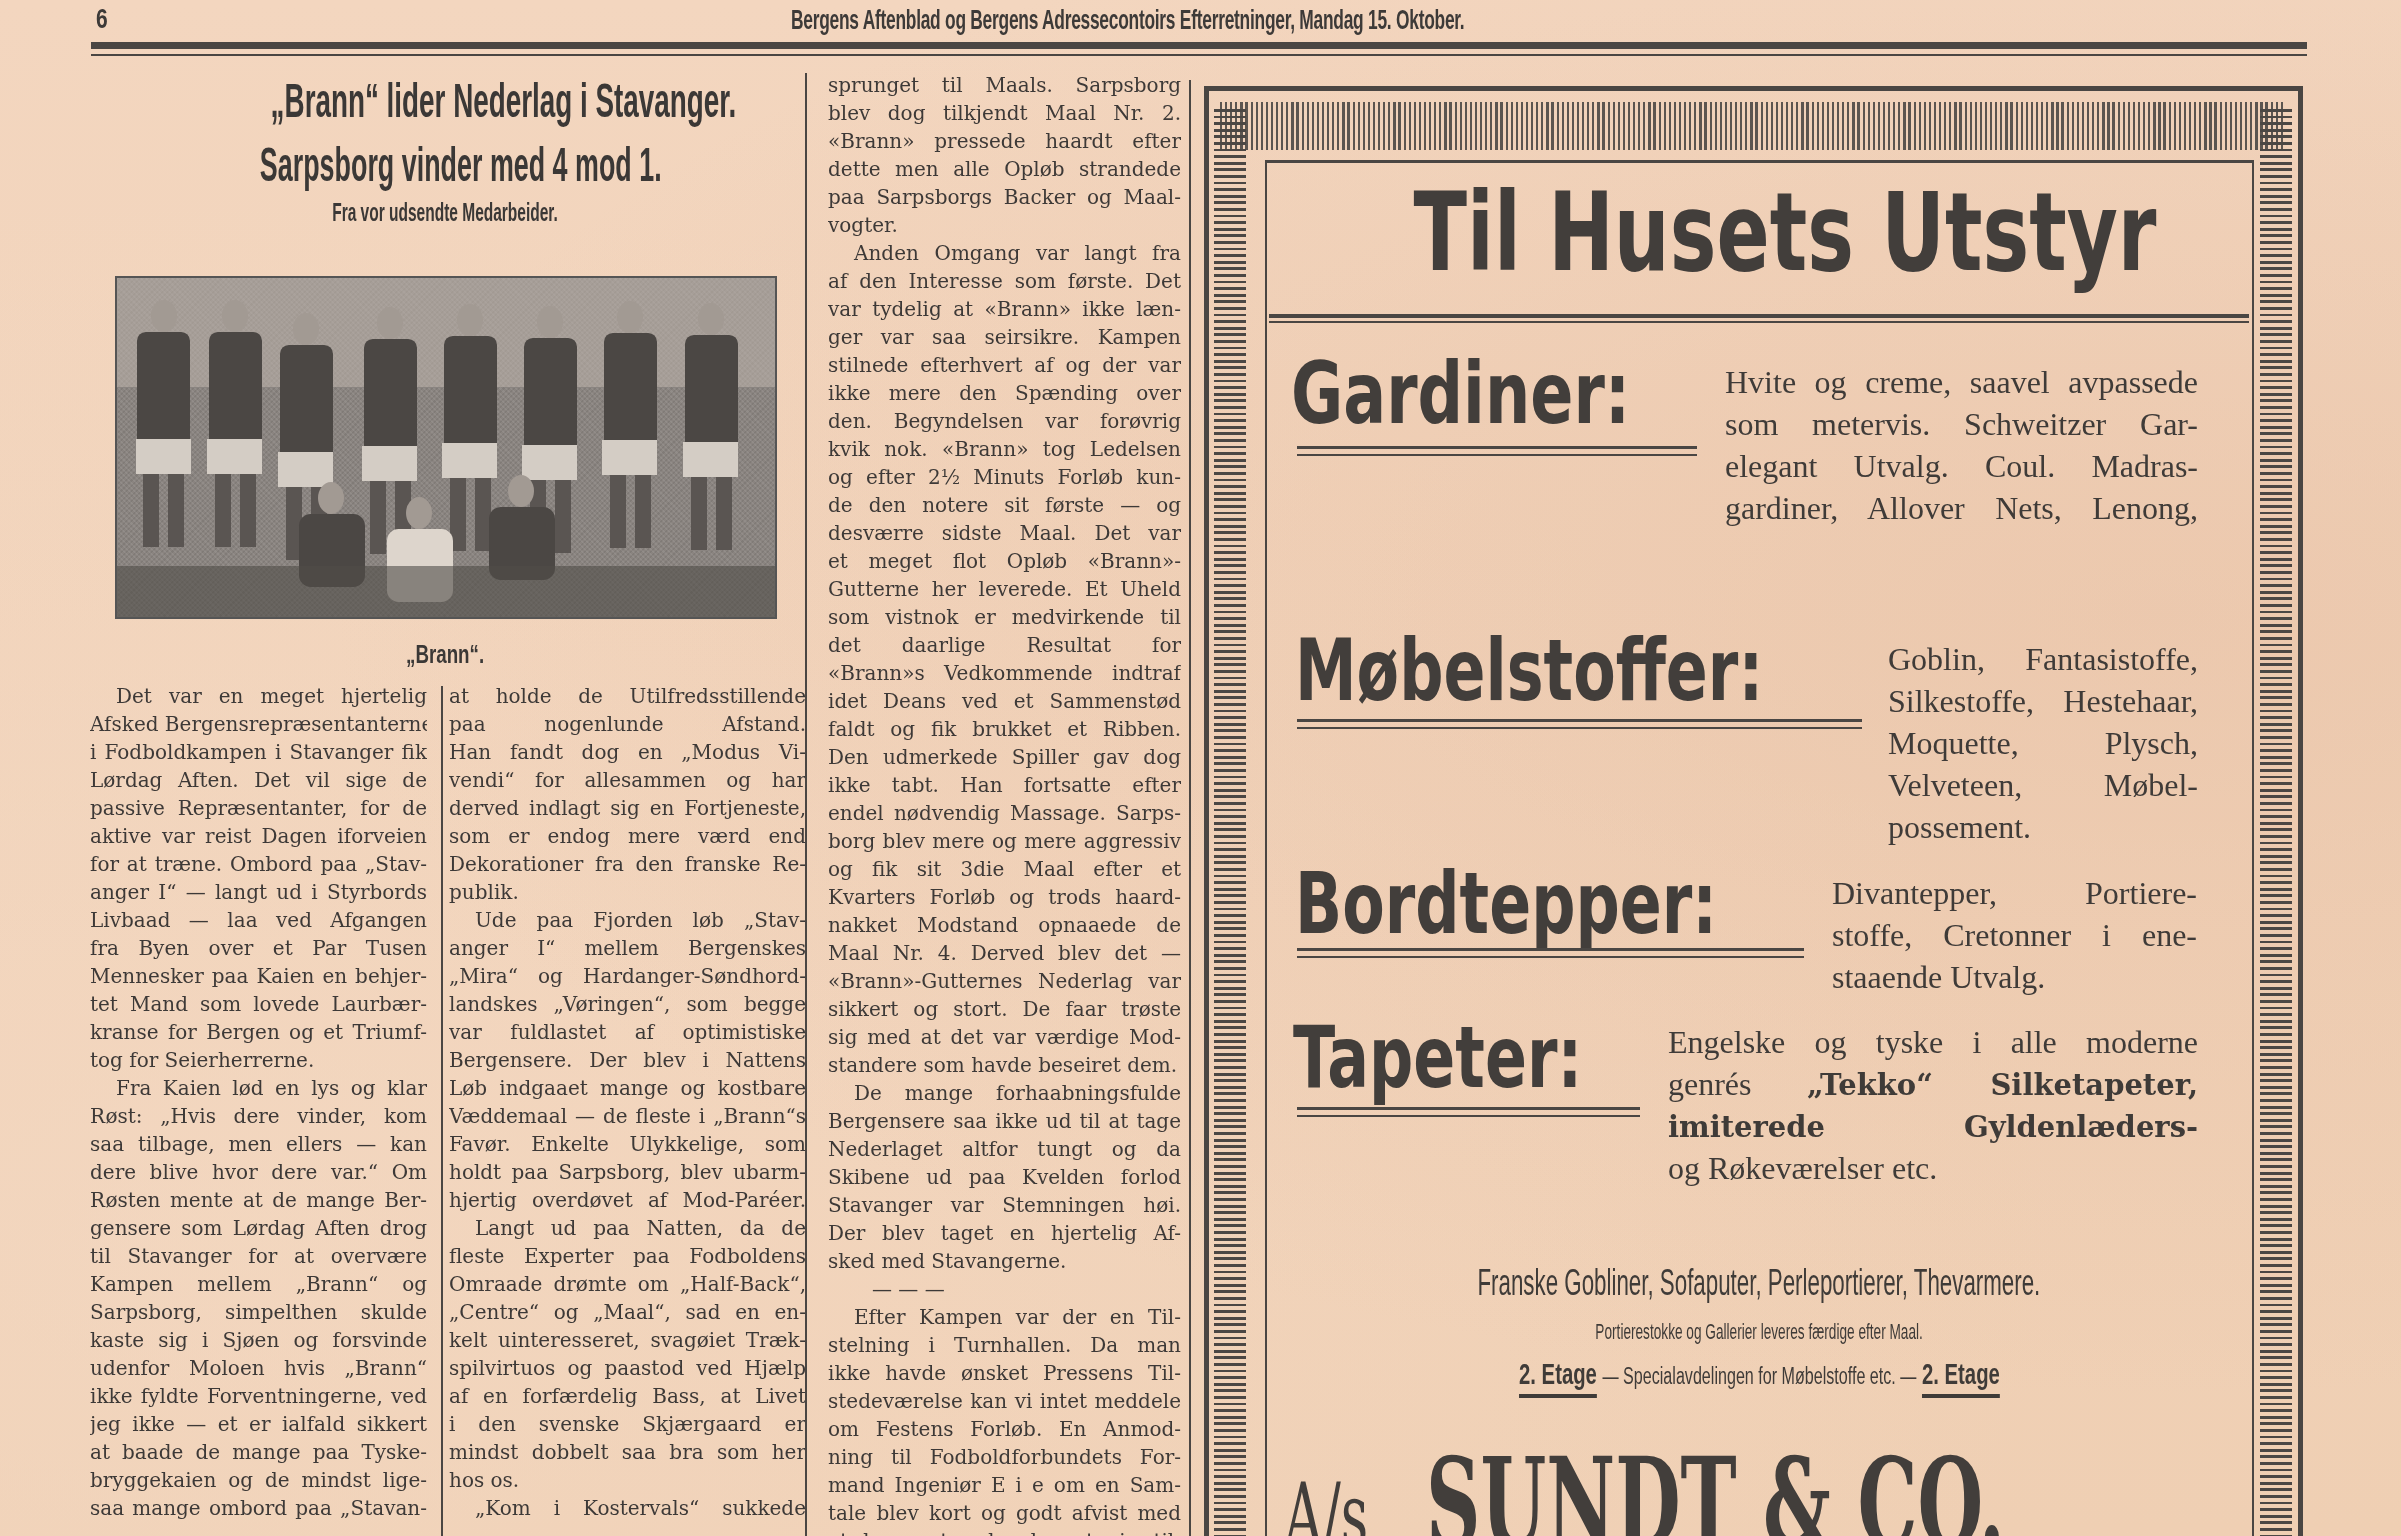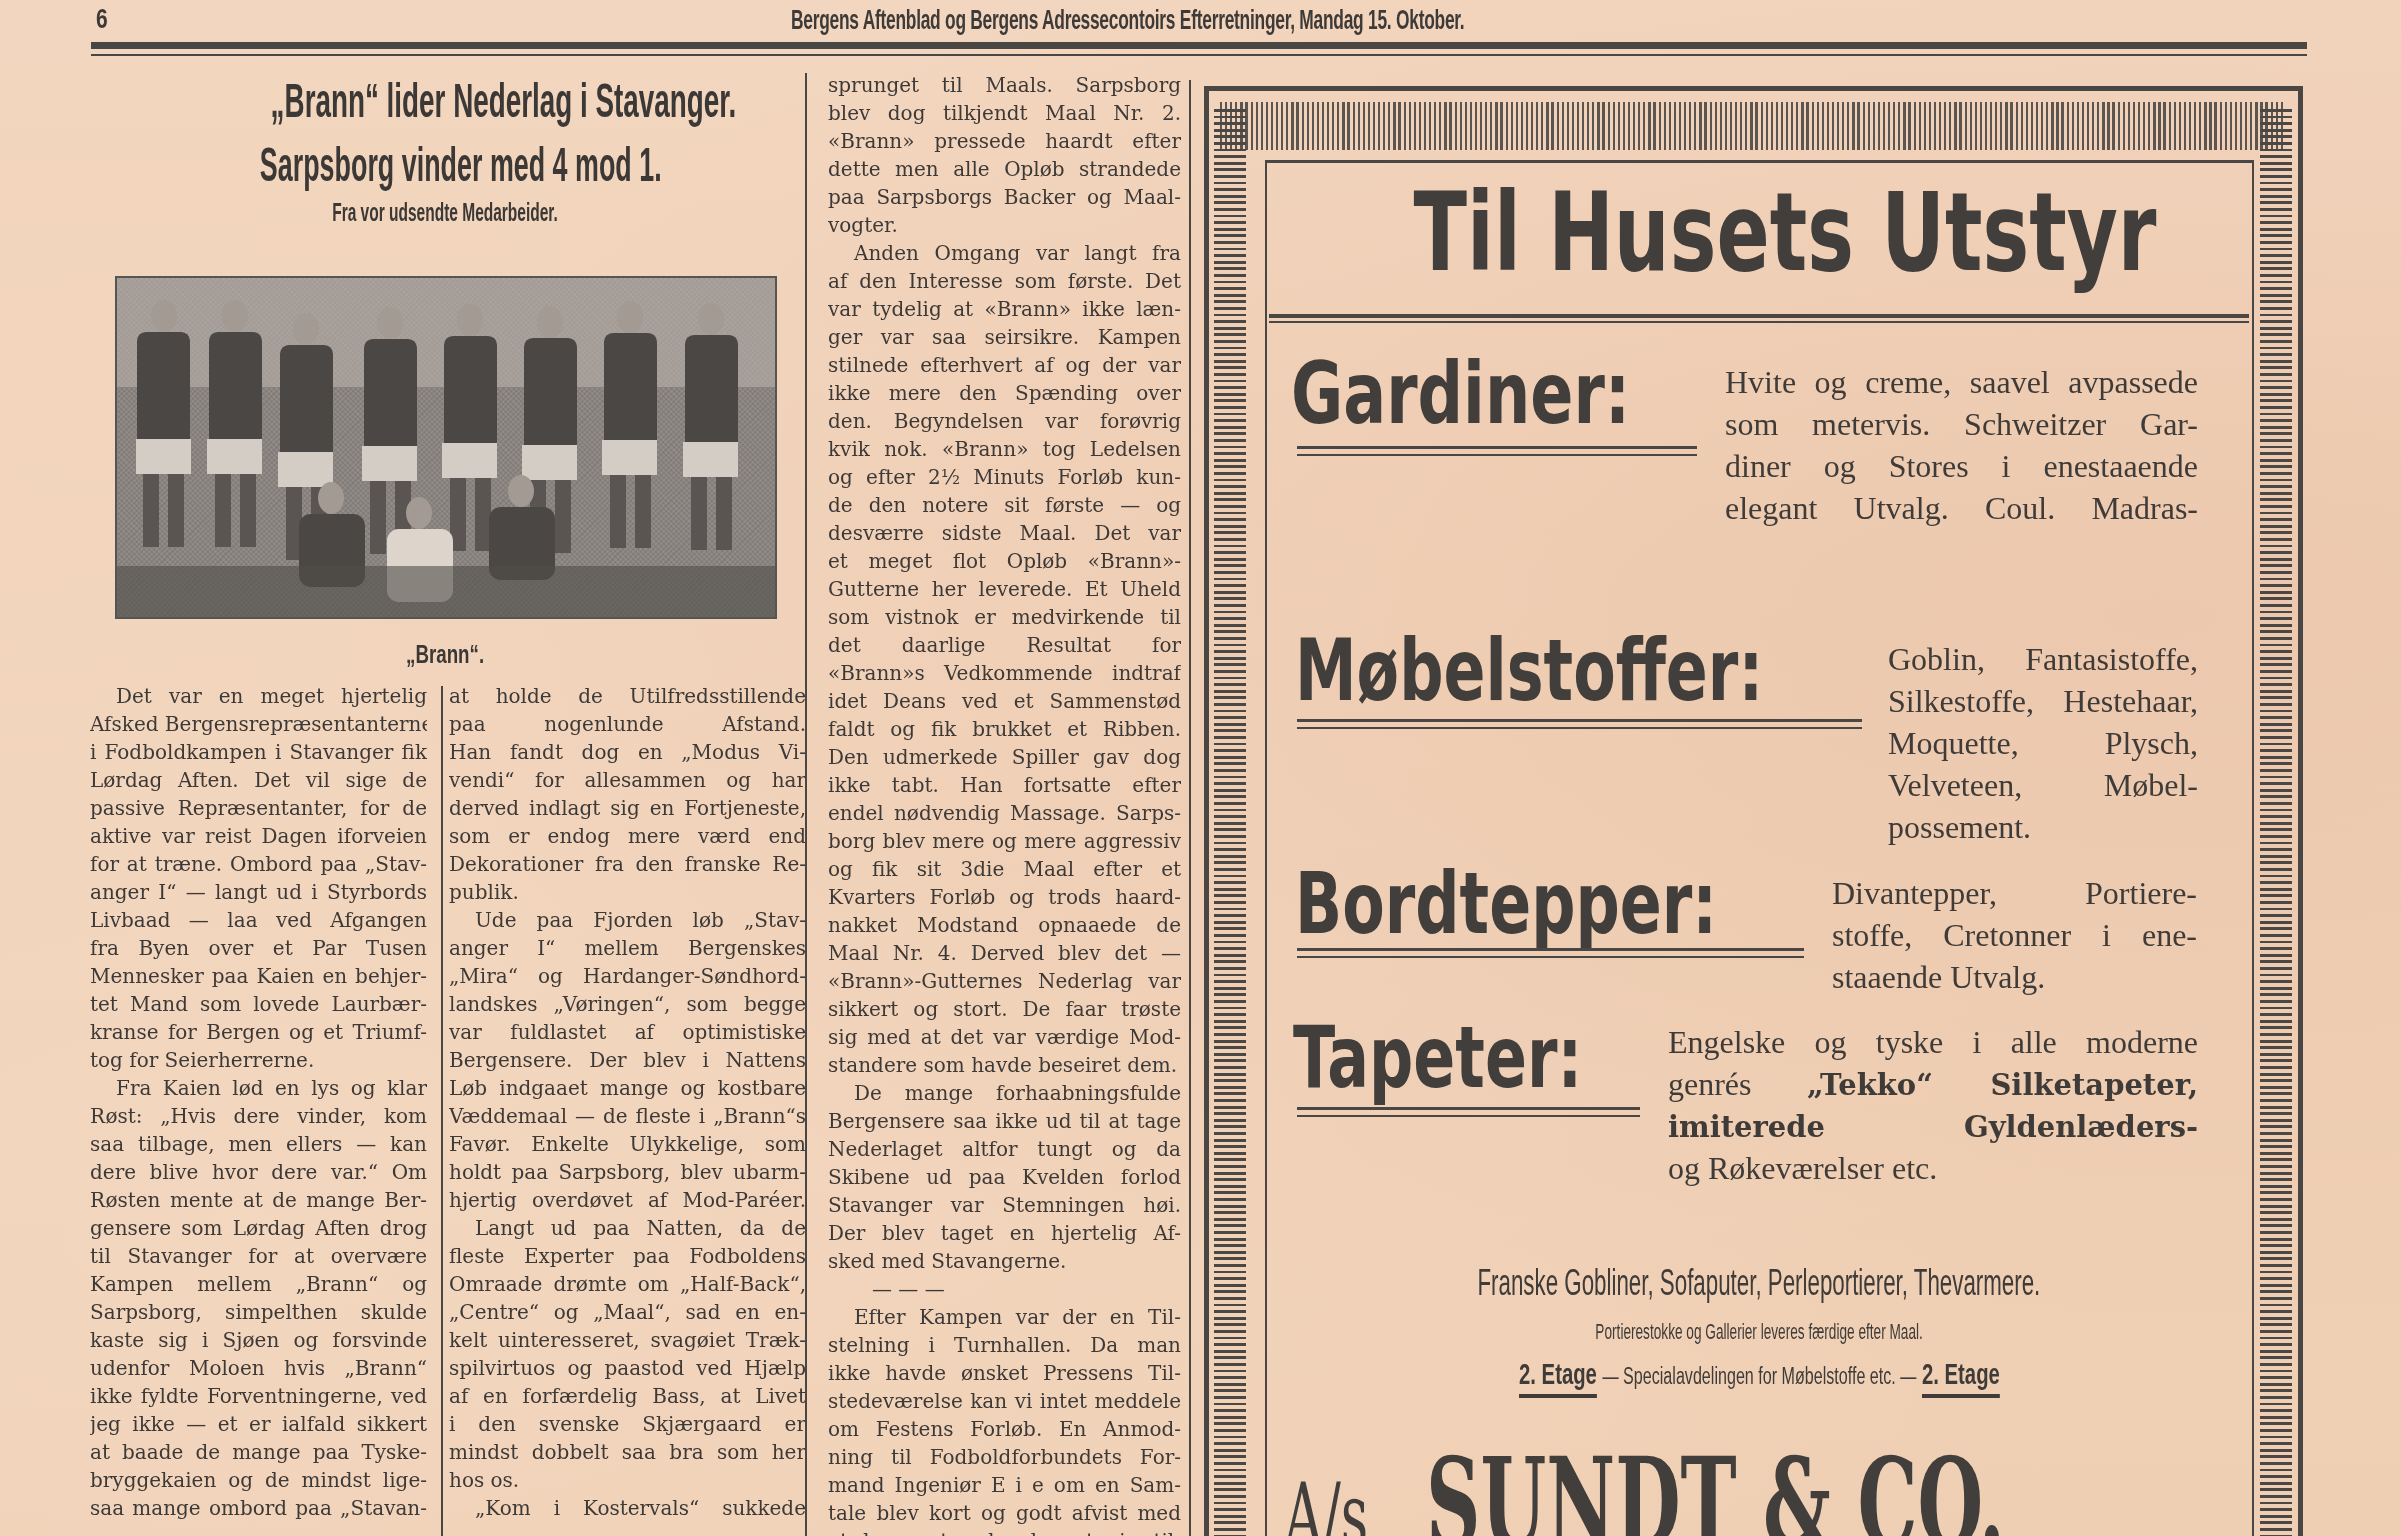--- a/index.html
+++ b/index.html
@@ -299,22 +299,22 @@
 <div class="abs ad-inner"></div>
 <div class="abs ad-title"><span>Til Husets Utstyr</span></div>
 <div class="abs ad-title-rule1"></div>
 <div class="abs ad-title-rule2"></div>
 
 <div class="abs cat-title" style="left:1291px;top:343px;transform:scaleX(0.74)">Gardiner:</div>
 <div class="abs cat-rule" style="left:1297px;top:446px;width:400px"></div>
 <div class="abs cat-desc" style="left:1725px;top:361px;width:473px">
     <span class="ln">Hvite og creme, saavel avpassede</span>
     <span class="ln">som metervis.  Schweitzer Gar-</span>
-    <span class="ln">diner og Stores i enestaaende</span>
     <span class="ln">elegant Utvalg.  Coul. Madras-</span>
+    <span class="ln">gardiner, Allover Nets, Lenong,</span>
   </div>
 
 <div class="abs cat-title" style="left:1295px;top:620px;transform:scaleX(0.72)">Møbelstoffer:</div>
 <div class="abs cat-rule" style="left:1297px;top:719px;width:565px"></div>
 <div class="abs cat-desc" style="left:1888px;top:638px;width:310px">
     <span class="ln">Goblin, Fantasistoffe,</span>
     <span class="ln">Silkestoffe, Hestehaar,</span>
     <span class="ln">Moquette, Plysch,</span>
     <span class="ln">Velveteen, Møbel-</span>
     <span class="ln last">possement.</span>

